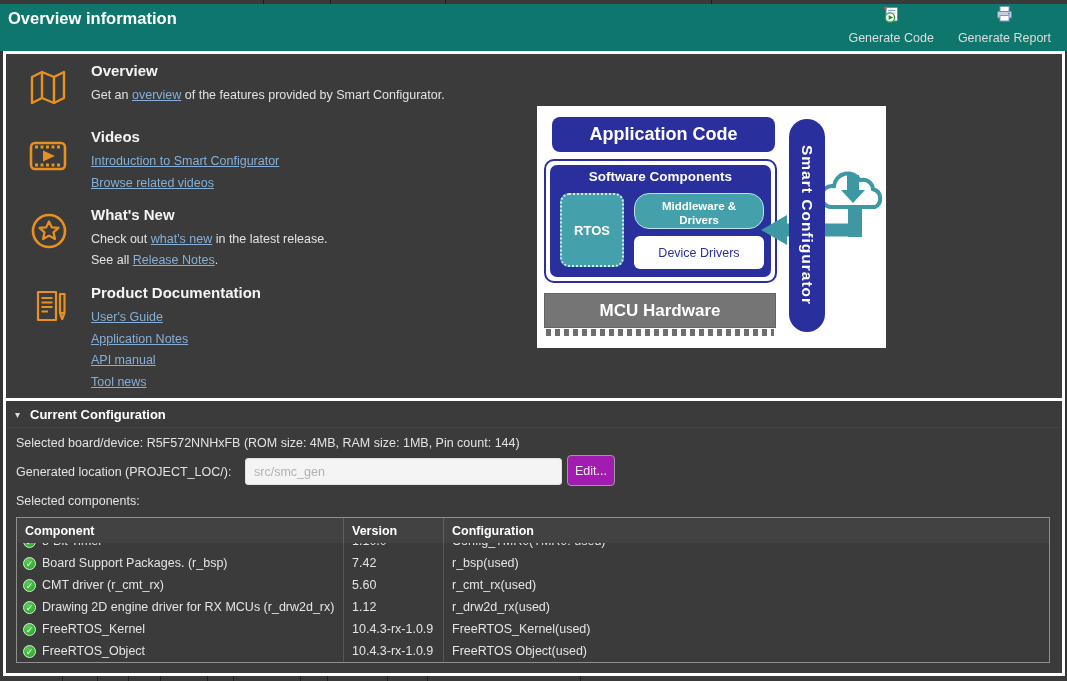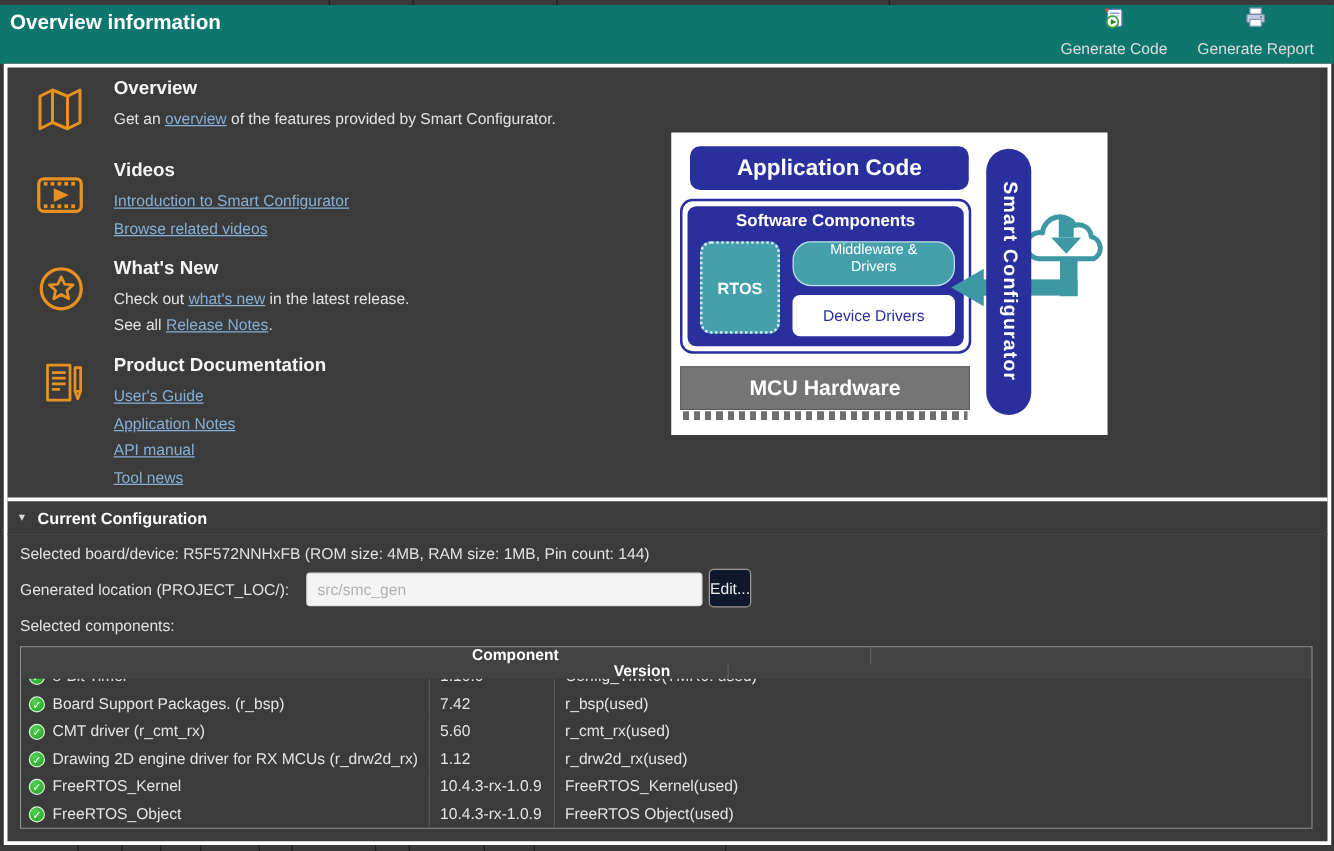--- a/index.html
+++ b/index.html
@@ -36,22 +36,22 @@
   .app-code { position:absolute; left:15px; top:11px; width:223px; height:35px; border-radius:8px;
     display:flex; align-items:center; justify-content:center; font-size:18px; font-weight:bold; }
   .sc-outer { position:absolute; left:7px; top:53px; width:233px; height:124px;
     border:2px solid #2a2f9e; border-radius:10px; background:#fff; }
   .sc-blue { position:absolute; inset:4px; background:#2a2f9e; border-radius:7px; }
   .sc-title { text-align:center; color:#fff; font-weight:bold; font-size:13.5px; padding-top:4px; }
   .rtos { position:absolute; left:10px; top:28px; width:64px; height:74px; background:#44a0aa;
     border:2px dotted rgba(255,255,255,.8); border-radius:9px; display:flex; align-items:center;
     justify-content:center; color:#fff; font-weight:bold; font-size:13px; }
   .mw { position:absolute; left:84px; top:28px; width:130px; height:36px; background:#44a0aa;
-    border:1px solid #bfe3e6; border-radius:15px; display:flex; align-items:flex-start; justify-content:center;
-    text-align:center; color:#fff; font-weight:normal; font-size:11.5px; line-height:1.2; }
+    border:1px solid #bfe3e6; border-radius:15px; display:flex; align-items:flex-end; justify-content:center;
+    text-align:center; color:#fff; font-weight:bold; font-size:11.5px; line-height:1.2; }
   .mw span { width:96px; }
   .dd { position:absolute; left:84px; top:71px; width:130px; height:33px; background:#fff;
     border-radius:6px; display:flex; align-items:center; justify-content:center;
     color:#2a2f9e; font-size:12.5px; }
   .mcu { position:absolute; left:7px; top:187px; width:232px; height:35px; background:#757575;
     border:1px solid #636363; display:flex; align-items:center; justify-content:center;
     color:#fff; font-weight:bold; font-size:17px; }
   .pins { position:absolute; left:9px; top:223px; width:228px; height:7px;
     background:repeating-linear-gradient(90deg,#6e6e6e 0 5px,transparent 5px 9px); }
   .arrow-svg { position:absolute; inset:0; z-index:1; }
@@ -62,26 +62,26 @@
 
   
   .cc-header { position:absolute; left:0; right:0; top:0; height:27px; line-height:27px;
     color:#fff; cursor:pointer; border-bottom:1px solid #444; }
   .cc-caret { position:absolute; left:9px; font-size:10px; color:#ddd; }
   .cc-title { position:absolute; left:24px; font-size:13px; font-weight:bold; }
   .cc-line { position:absolute; left:10px; color:#e2e2e2; font-size:12.5px; white-space:nowrap; }
   .loc-input { position:absolute; left:239px; top:57px; width:317px; height:27px; background:#f4f4f4;
     border:1px solid #e0e0e0; border-radius:3px; color:#b2b2b2; font-size:12.5px; padding:0 8px;
     font-family:"Liberation Sans","DejaVu Sans",sans-serif; }
-  .edit-btn { position:absolute; left:561px; top:54px; width:34px; height:31px; background:#0f172a;
+  .edit-btn { position:absolute; left:561px; top:54px; width:48px; height:31px; background:#a21caf;
     border:1px solid #9a9a9a; border-radius:4px; color:#eee; font-size:12.5px; cursor:pointer;
     font-family:"Liberation Sans","DejaVu Sans",sans-serif; }
 
   .cmp-table { position:absolute; left:10px; top:116px; width:1034px; border:1px solid #8f8f8f; }
-  .t-head { display:flex; height:25px; background:#424242; align-items:center;flex-direction:column; }
+  .t-head { display:flex; height:25px; background:#424242; align-items:center; }
   .t-head .cell { font-weight:bold; color:#fff; font-size:12.5px; border-right:1px solid #5f5f5f;
     height:100%; display:flex; align-items:center; }
   .t-body { overflow:hidden; height:119px; background:#3b3b3b; }
   .t-row { display:flex; height:22px; align-items:stretch; cursor:default; }
   .t-row:first-child { margin-top:-13px; }
   .cell { padding-left:8px; white-space:nowrap; overflow:hidden; }
   .c-comp { width:327px; }
   .c-ver  { width:100px; }
   .c-cfg  { flex:1; border-right:none !important; }
   .t-body .cell { color:#e4e4e4; font-size:12.5px; border-right:1px solid #565656;

